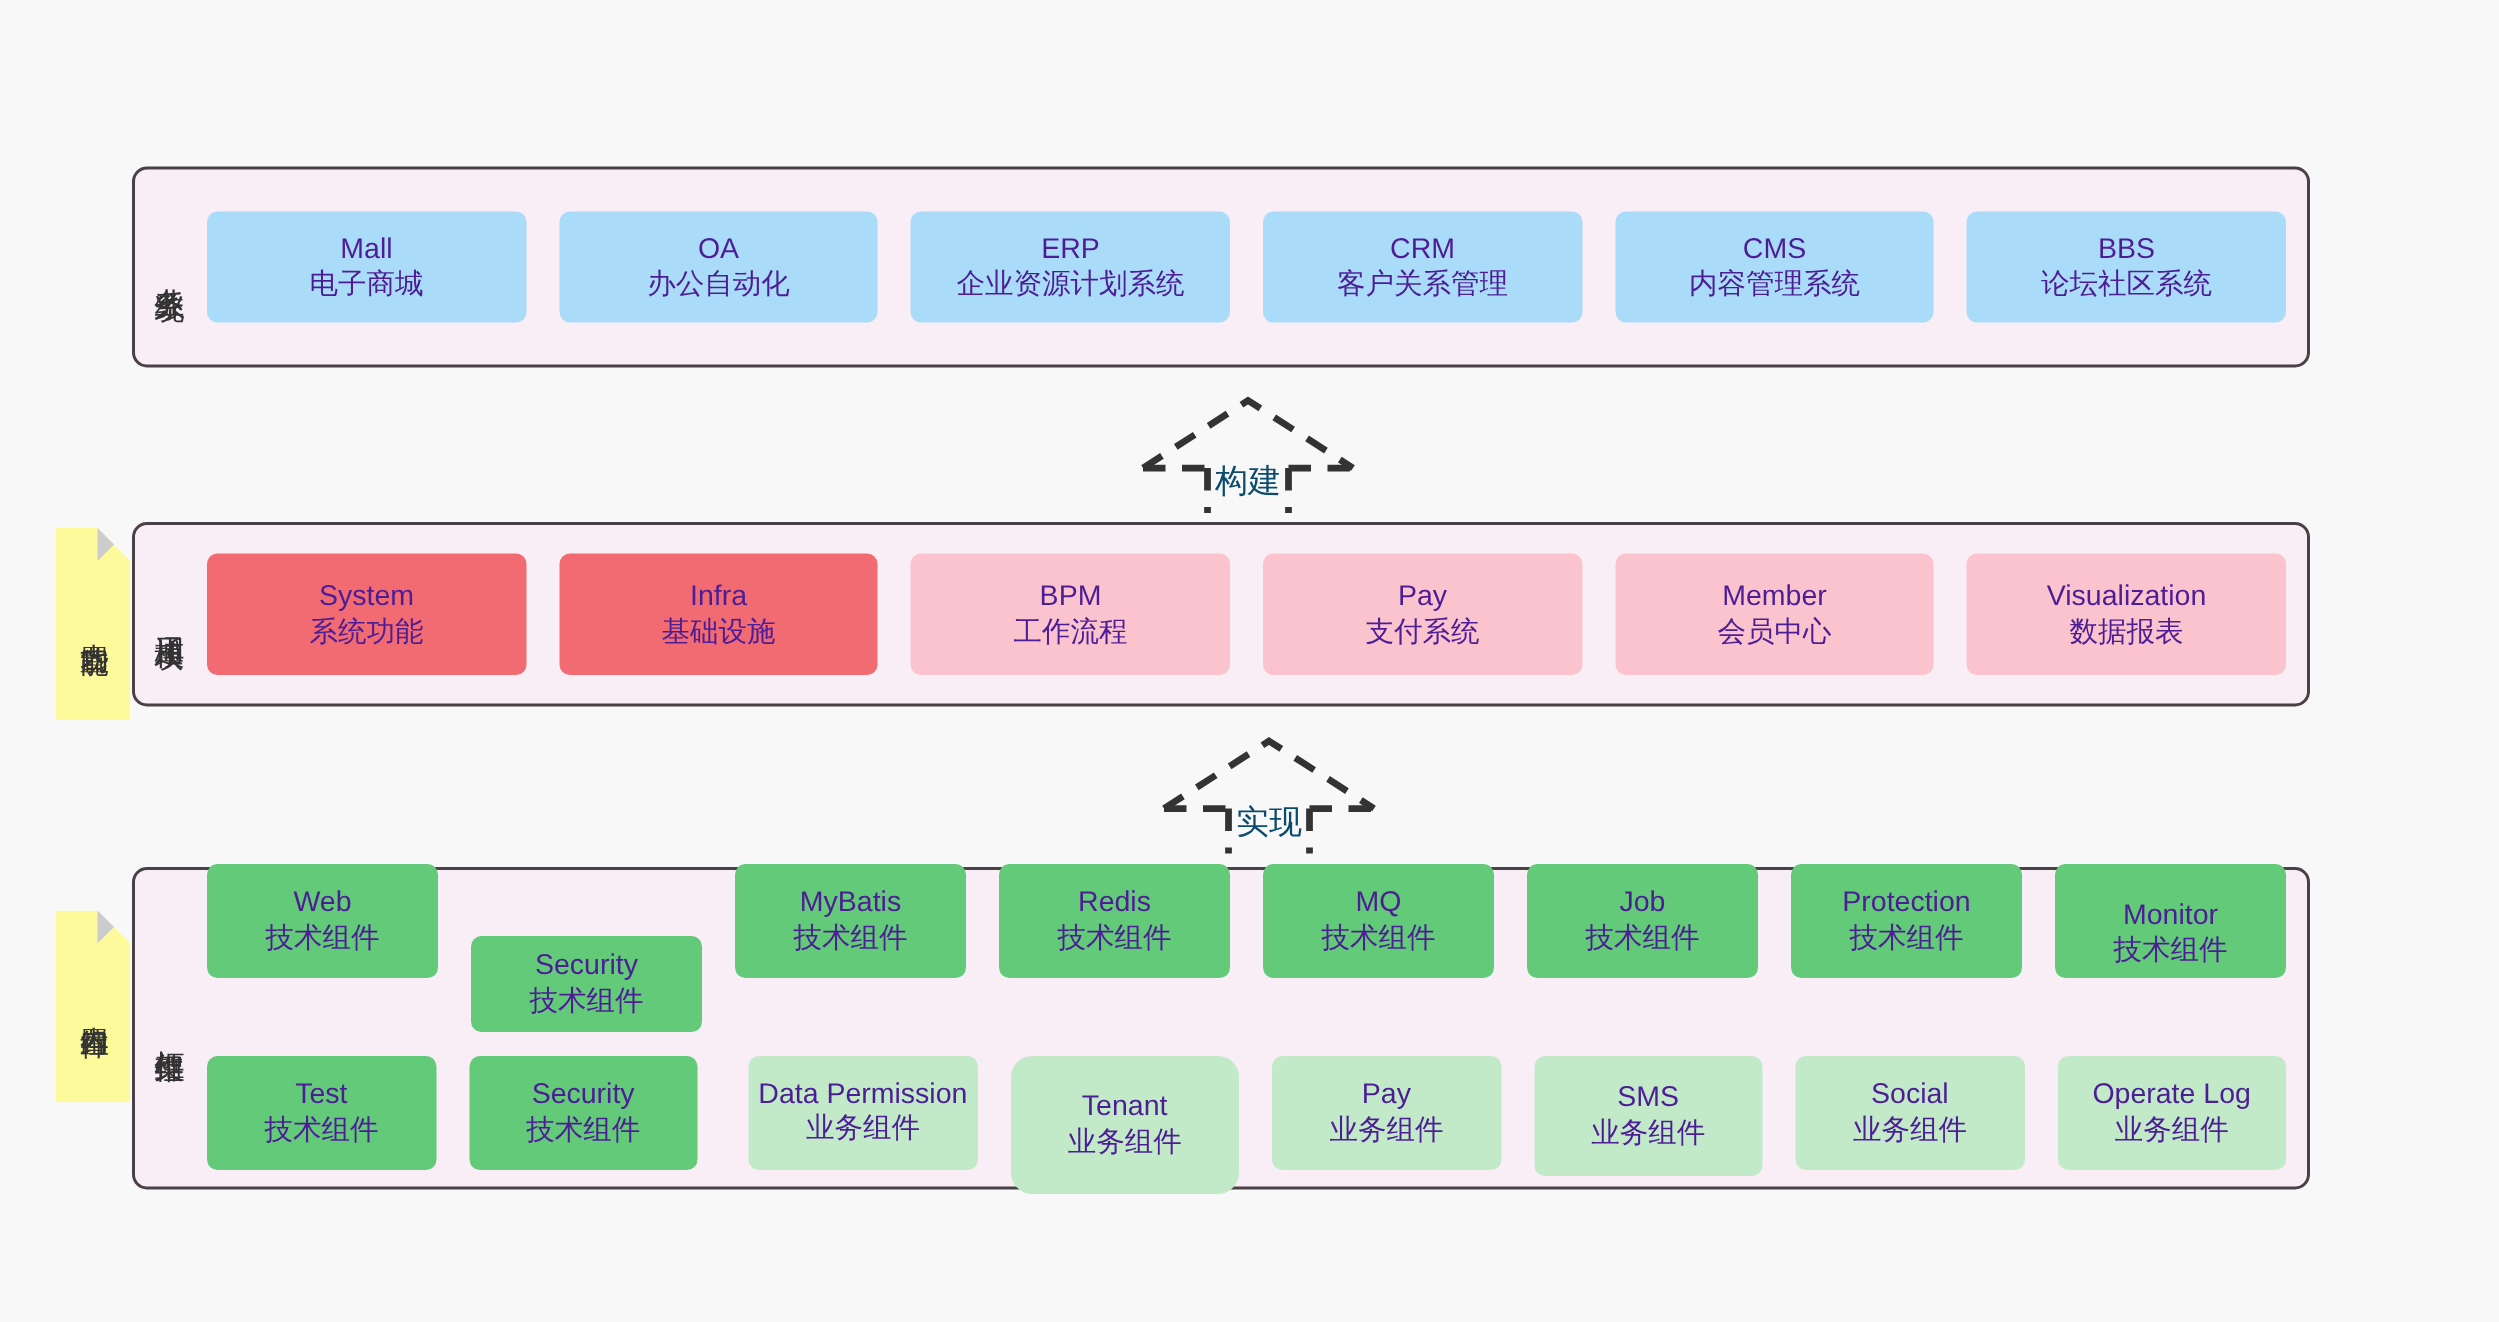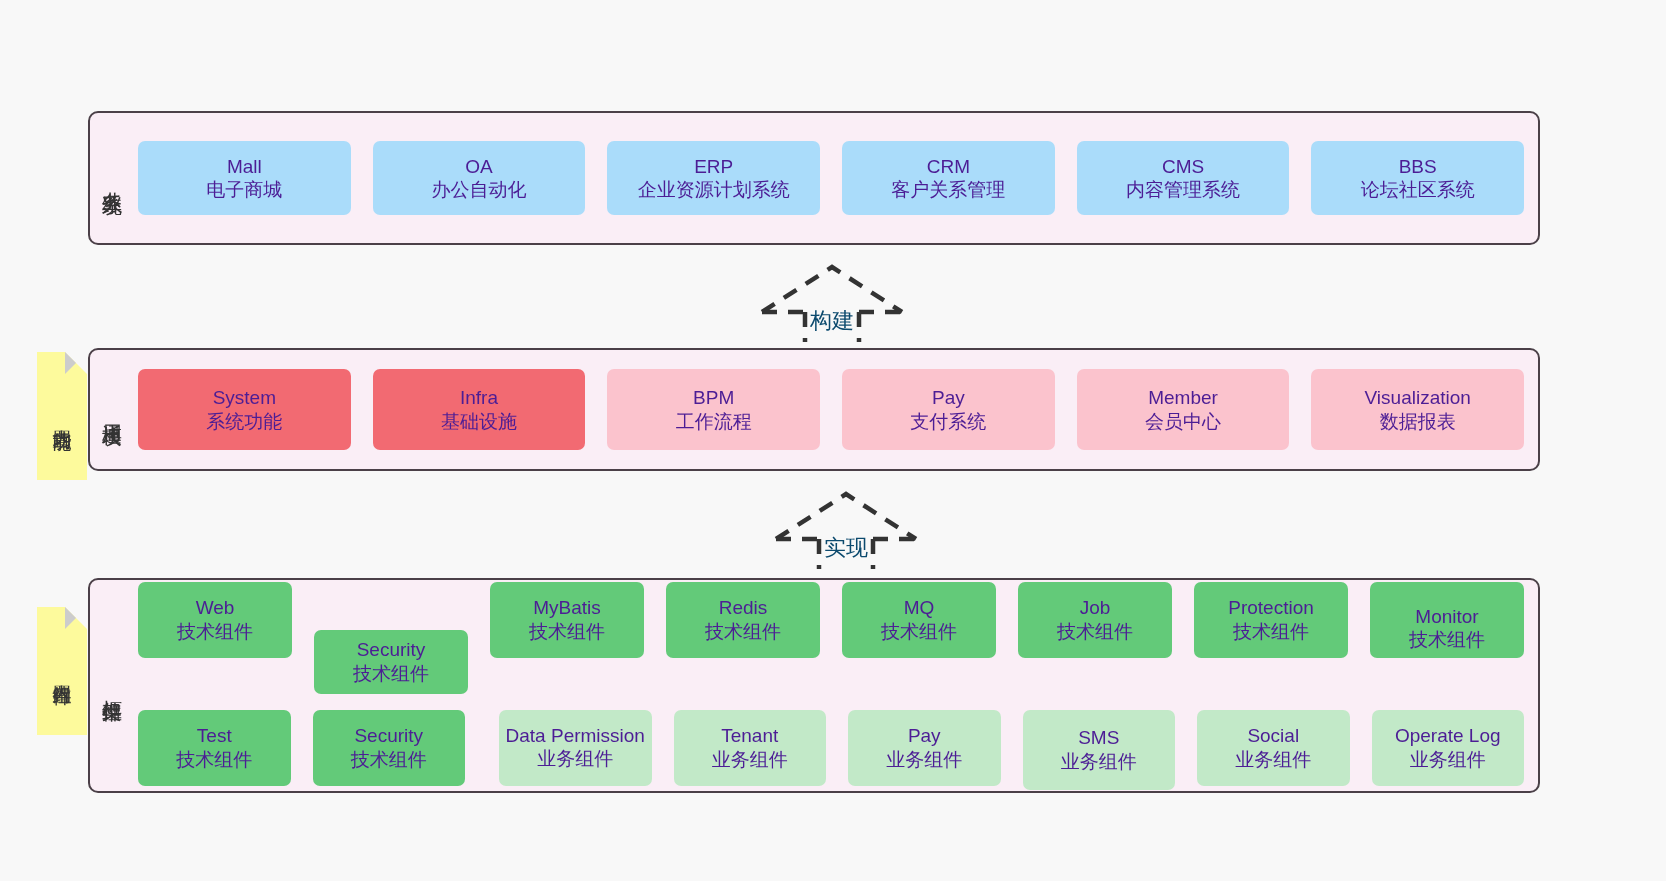--- a/index.html
+++ b/index.html
@@ -241,21 +241,21 @@
           <span class="cn">技术组件</span>
         </div>
         <div class="card green" style="height:76px;">
           <span class="en">Security</span>
           <span class="cn">技术组件</span>
         </div>
         <div class="card lgreen" style="height:76px;margin-left:12px;">
           <span class="en" style="line-height:1.12;">Data Permission</span>
           <span class="cn">业务组件</span>
         </div>
-        <div class="card lgreen" style="height:76px;">
+        <div class="card lgreen" style="height:92px;border-radius:14px;">
           <span class="en">Tenant</span>
           <span class="cn">业务组件</span>
         </div>
         <div class="card lgreen" style="height:76px;">
           <span class="en">Pay</span>
           <span class="cn">业务组件</span>
         </div>
         <div class="card lgreen" style="height:80px;">
           <span class="en">SMS</span>
           <span class="cn">业务组件</span>

